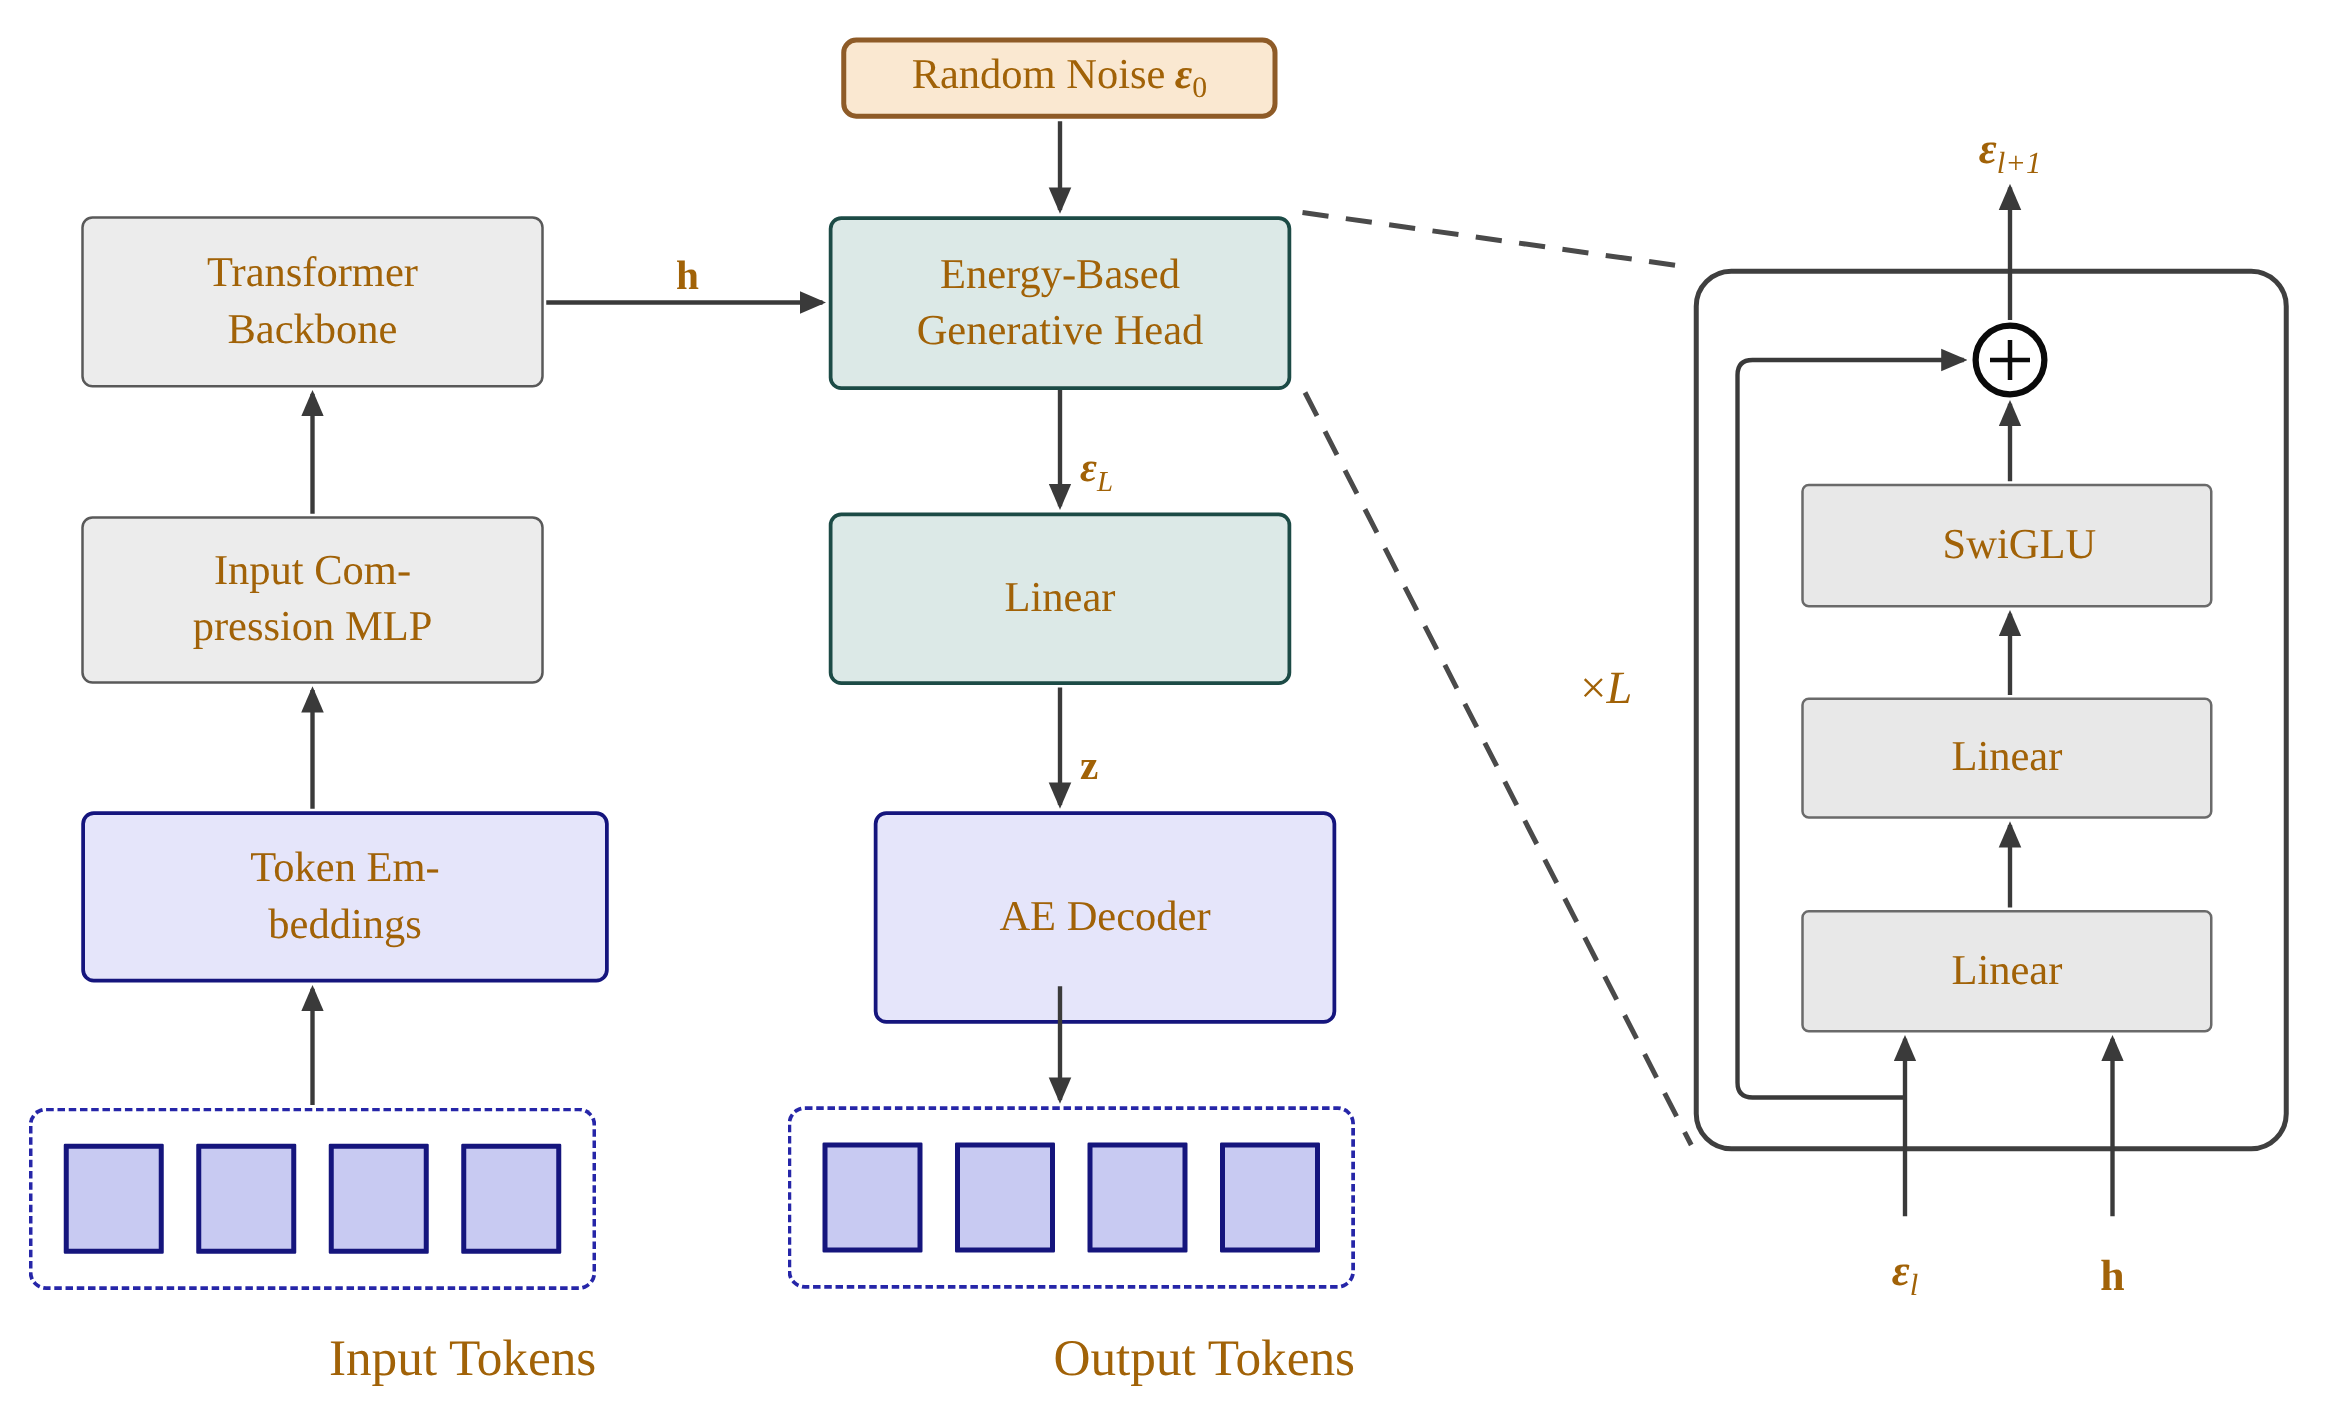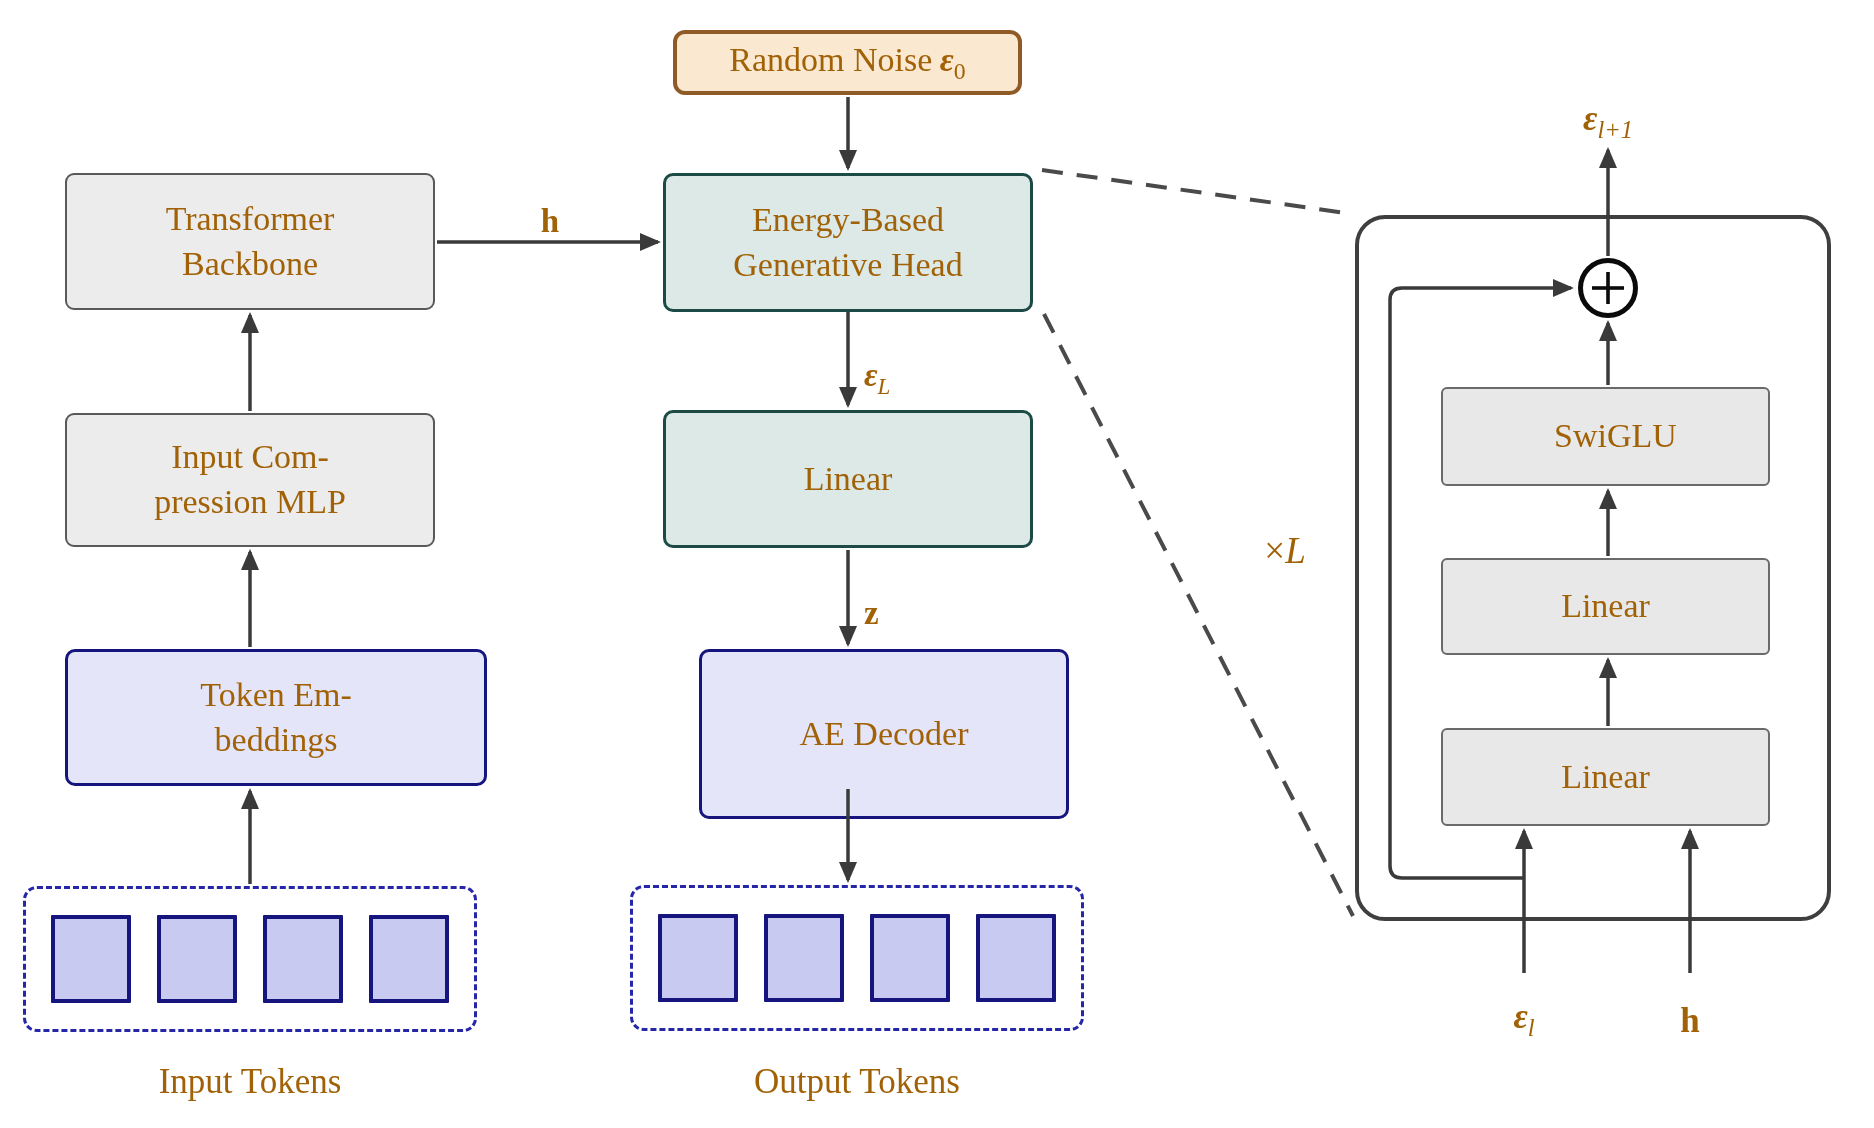--- a/index.html
+++ b/index.html
@@ -50,22 +50,22 @@
     z-index: 2;
   }
   .token-square {
     width: 80px; height: 88px;
     background: #C8CAF2;
     border: 4px solid #15157D;
     border-radius: 1px;
   }
   .caption {
     position: absolute;
-    text-align: center;
-    font-size: 35px;
+    text-align: right;
+    font-size: 41px;
     z-index: 2;
   }
   .detail-frame {
     position: absolute;
     border: 4px solid #3F3F3F;
     border-radius: 30px;
     background: transparent;
     z-index: 1;
   }
   .plus-node {

